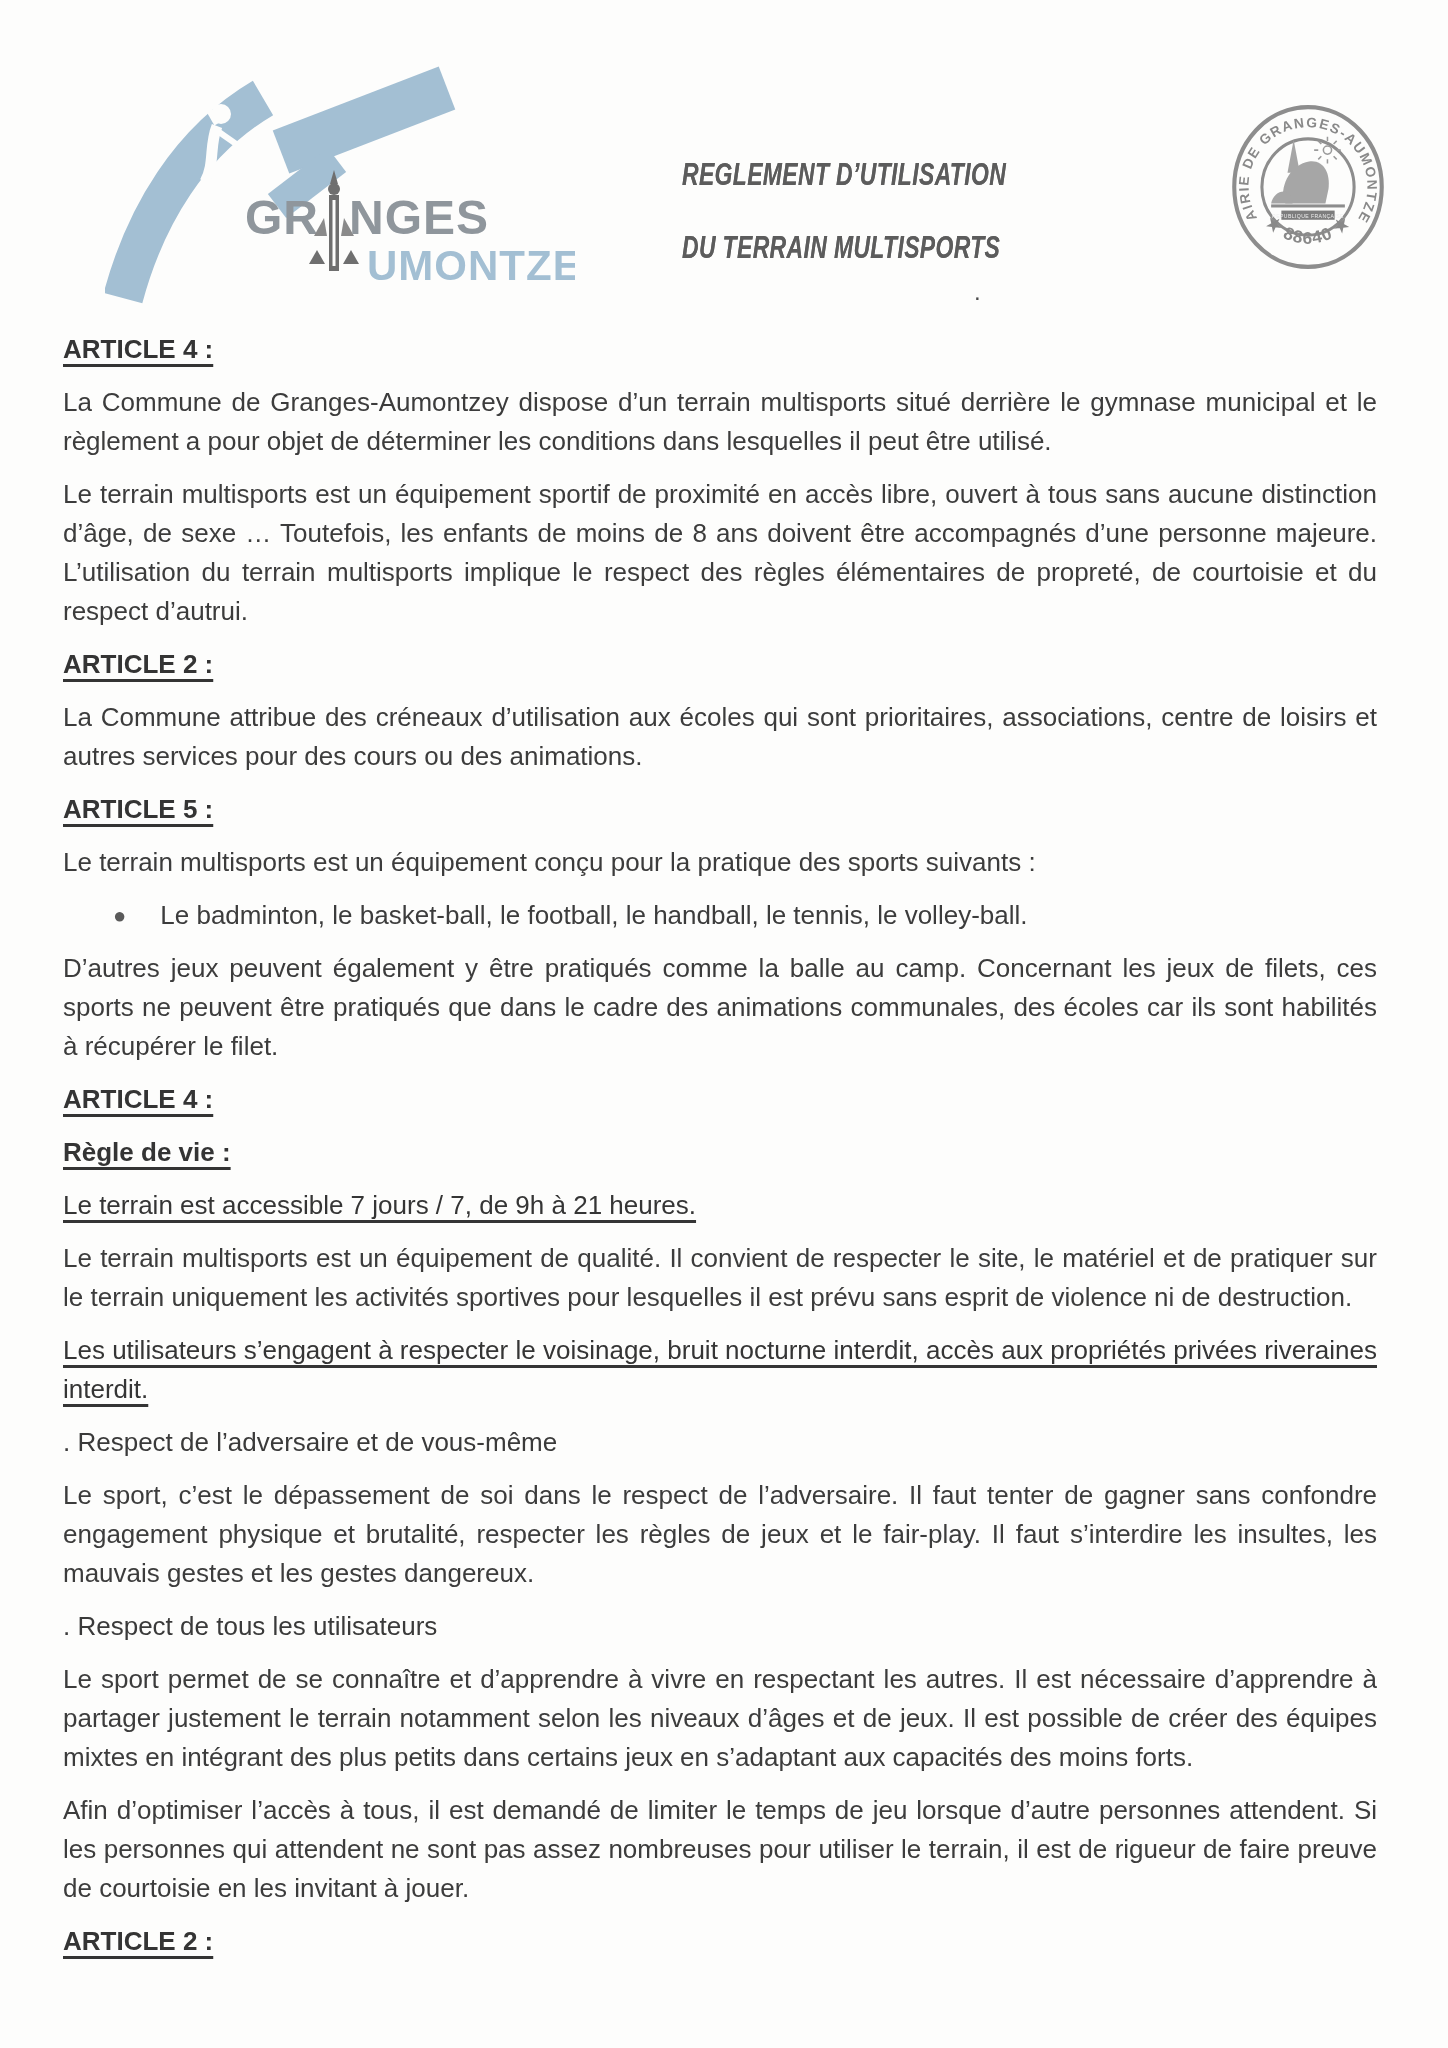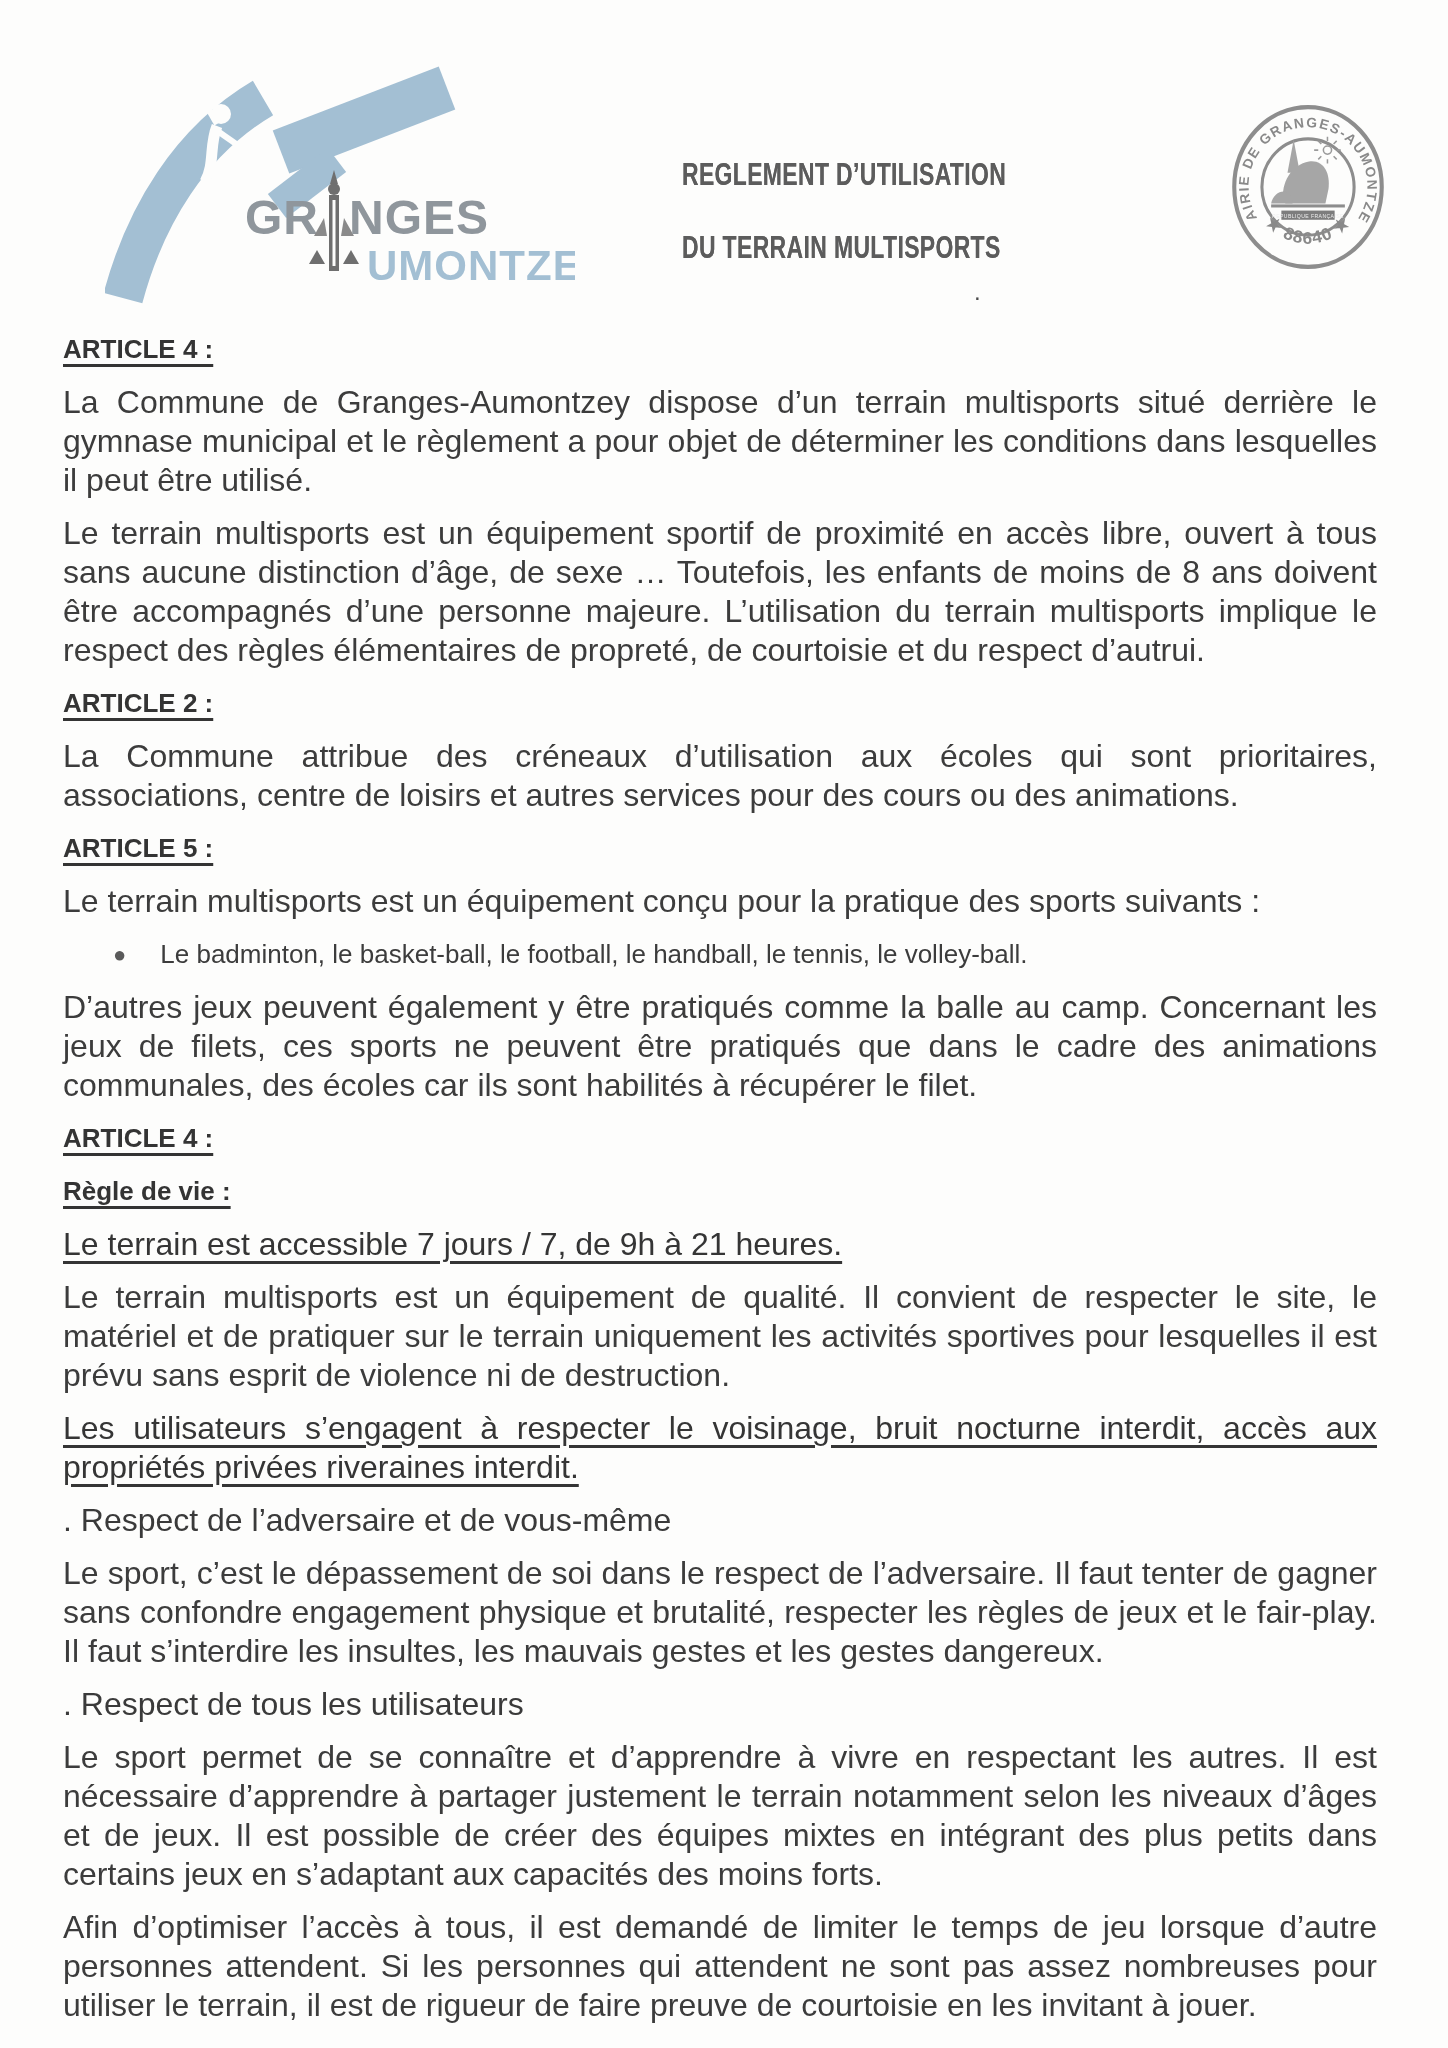--- a/index.html
+++ b/index.html
@@ -6,33 +6,33 @@
   .page{
     position:relative;width:1448px;height:2048px;margin:0 auto;
     background:#fdfdfc;font-family:"Liberation Sans",sans-serif;
     color:#3c3c3c;overflow:hidden;
   }
   
   .hdr{position:absolute;top:0;left:0;right:0;height:330px;}
   .logo-svg{position:absolute;left:105px;top:66px;width:470px;height:250px;}
   .logo-gray{fill:#8f969c;font-weight:bold;font-size:48px;letter-spacing:1px;}
   .logo-blue-text{fill:#a3bfd3;font-weight:bold;font-size:42px;letter-spacing:1px;}
-  .title-block{position:absolute;left:682px;top:138px;width:520px;}
+  .title-block{position:absolute;left:682px;top:138px;width:520px;font-style:italic;}
   .title-line{
     font-size:31px;font-weight:bold;color:#5c5c5c;letter-spacing:.5px;
     transform:scaleX(.74);transform-origin:left top;white-space:nowrap;
     line-height:73px;text-shadow:0 0 .6px #777;
   }
   .title-dot{position:absolute;left:974px;top:278px;font-size:24px;color:#4a4a4a;}
   .stamp-svg{position:absolute;left:1224px;top:96px;width:168px;height:182px;}
   .stamp-ring{fill:none;stroke:#8d8d8d;}
   .stamp-txt{fill:#898989;font-weight:bold;}
   
   .content{position:absolute;top:330px;left:63px;width:1330px;}
-  .content p{font-size:32px;line-height:39px;margin:0 16px 14px 0;text-align:justify;}
+  .content p{font-size:26px;line-height:39px;margin:0 16px 14px 0;text-align:justify;}
   .art{font-size:26px;font-weight:bold;margin:0 0 14px 0;color:#343434;line-height:39px;}
   .u{text-decoration:underline;text-decoration-thickness:2.5px;text-underline-offset:6px;}
   .bu{font-weight:normal;color:#353535;
       text-decoration:underline;text-decoration-thickness:2.5px;text-underline-offset:6px;}
   .sub{font-weight:normal;color:#3a3a3a;}
   .bullet-row{display:flex;margin:0 0 14px 50px;font-size:26px;line-height:39px;}
   .bullet{color:#5a5a5a;margin-right:34px;font-size:22px;}
 </style>
 </head>
 <body>

